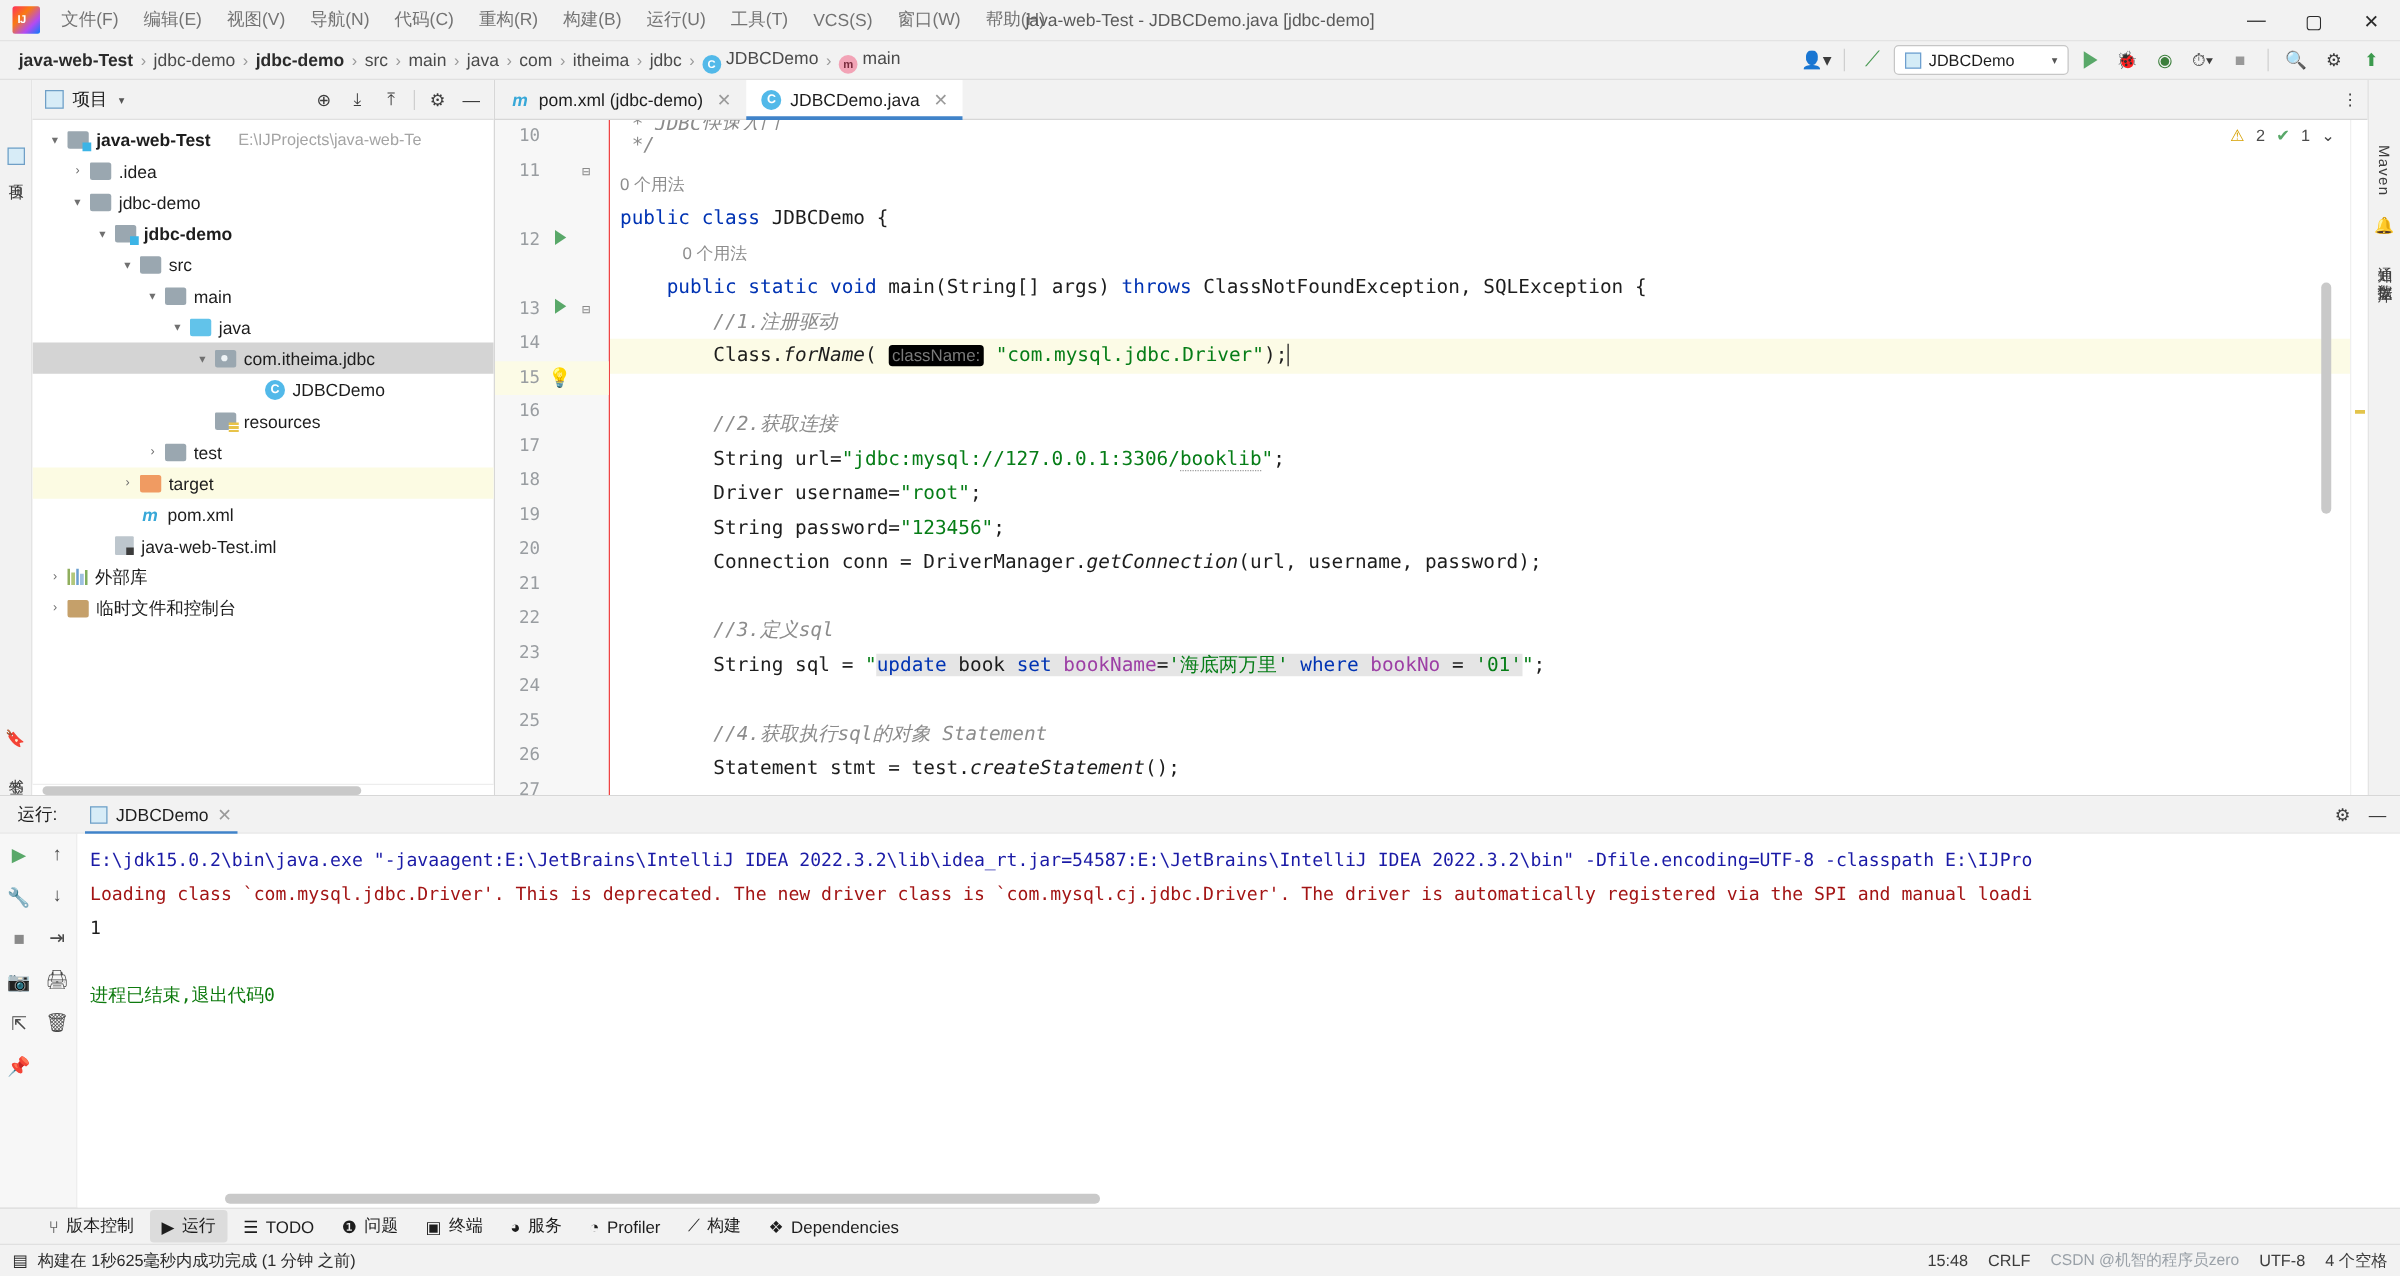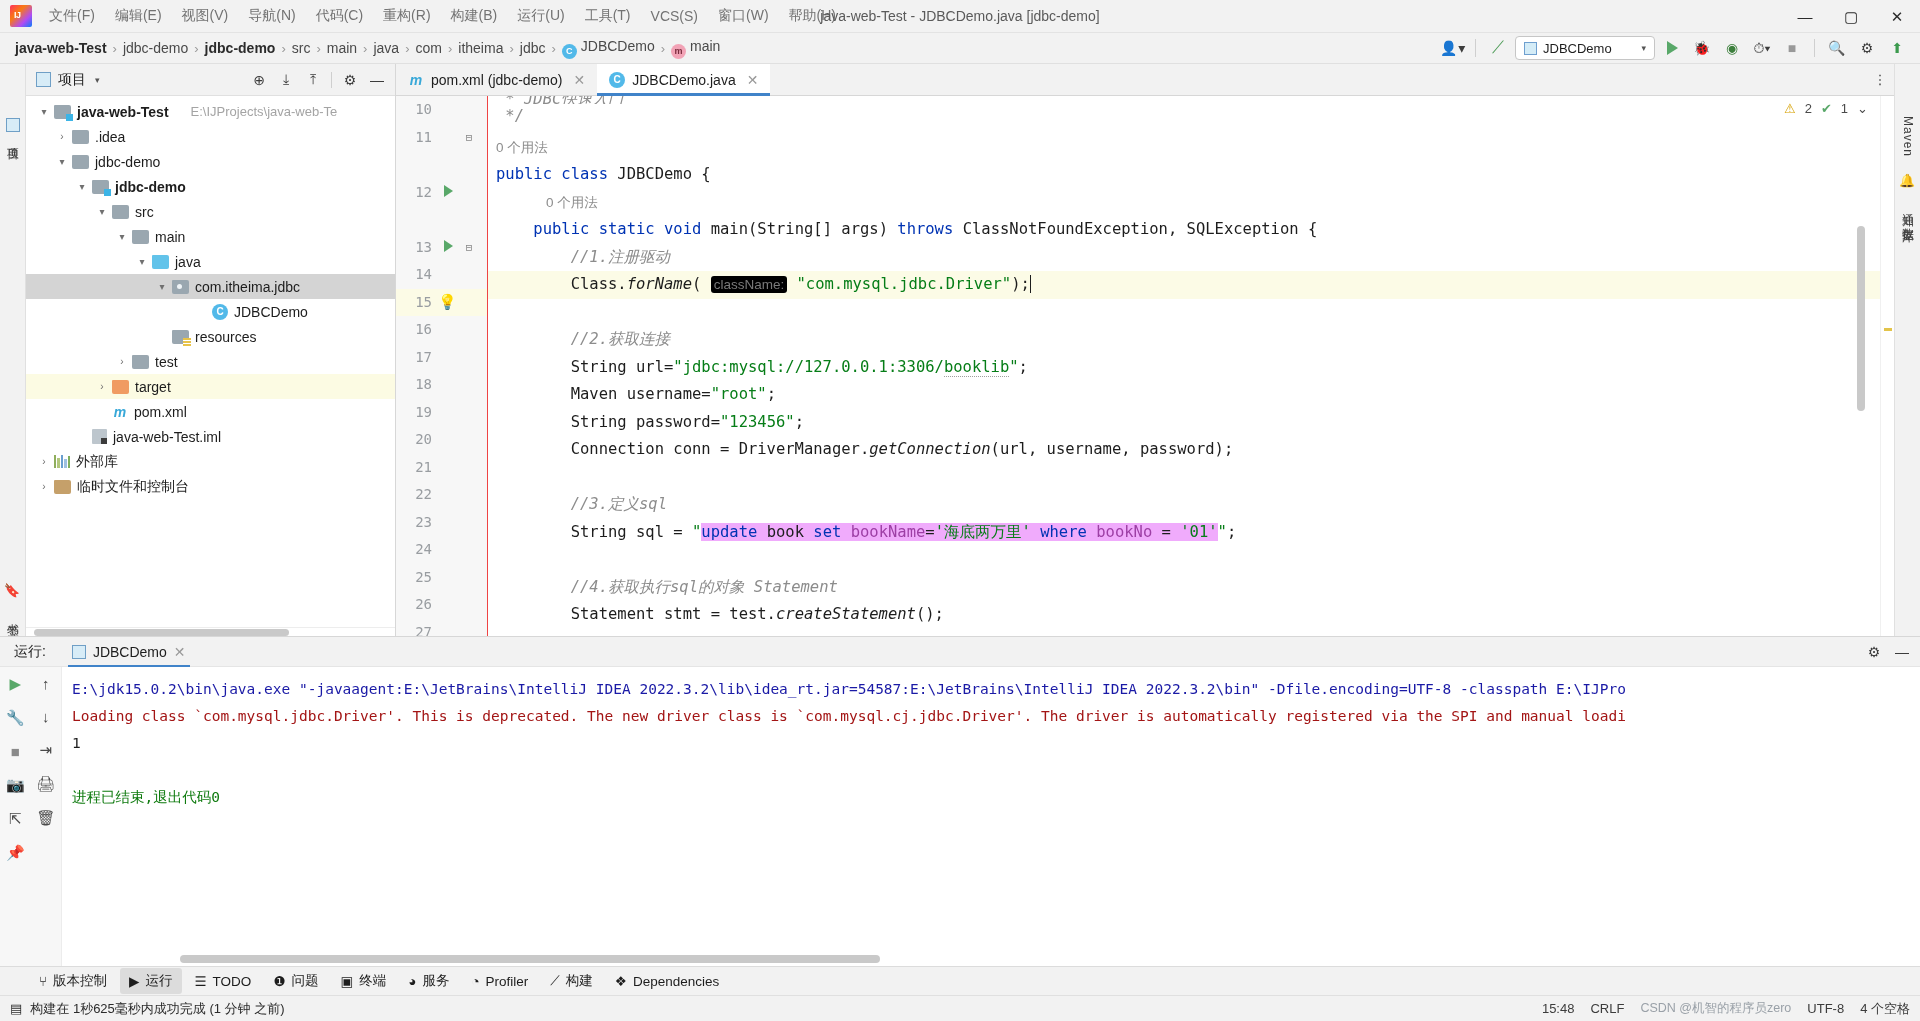--- a/index.html
+++ b/index.html
@@ -219,21 +219,21 @@
     height: 27.5px; line-height: 27.5px; white-space: pre; padding-left: 8px;
     font-family: "Liberation Sans", sans-serif; font-size: 13.5px; color: #8d8d8d;
   }
   .row-hl { background: #fcfbe6; }
   .k { color: #0033b3; }
   .s { color: #067d17; }
   .c { color: #8c8c8c; font-style: italic; }
   .f { color: #1d1d1d; font-style: italic; }
   .param { background: #000000; color: #7a7a7a; font-size: 13.5px; border-radius: 3px; padding: 1px 3px;
            font-family: "Liberation Sans", sans-serif; }
-  .sqlbg { background: #f0abfc; }
+  .sqlbg { background: #e5e5e5; }
   .sql-kw { color: #0033b3; font-weight: normal; }
   .sql-tbl { color: #1d1d1d; }
   .sql-col { color: #9d3fa5; }
   .sql-str { color: #067d17; }
   .sql-num { color: #067d17; }
   .caret-bar {
     display:inline-block; width: 1.5px; height: 18px; background:#1d1d1d; vertical-align: -4px;
   }
   .squiggle { border-bottom: 1px dotted #9f9f9f; }
 
@@ -652,21 +652,21 @@
           <div class="line c" style="height:27.5px;line-height:20px;"><span> */</span></div>
           <div class="hint">0 个用法</div>
           <div class="line"><span class="k">public class</span> <span>JDBCDemo {</span></div>
           <div class="hint" style="padding-left:58px">0 个用法</div>
           <div class="line">    <span class="k">public static void</span> <span>main(String[] args) </span><span class="k">throws</span> <span>ClassNotFoundException, SQLException {</span></div>
           <div class="line c">        //1.注册驱动</div>
           <div class="line row-hl">        <span>Class.</span><span class="f">forName</span><span>( </span><span class="param">className:</span><span> </span><span class="s">"com.mysql.jdbc.Driver"</span><span>);</span><span class="caret-bar"></span></div>
           <div class="line"> </div>
           <div class="line c">        //2.获取连接</div>
           <div class="line">        <span>String url=</span><span class="s">"jdbc:mysql://127.0.0.1:3306/<span class="squiggle">booklib</span>"</span><span>;</span></div>
-          <div class="line">        <span>Maven username=</span><span class="s">"root"</span><span>;</span></div>
+          <div class="line">        <span>Driver username=</span><span class="s">"root"</span><span>;</span></div>
           <div class="line">        <span>String password=</span><span class="s">"123456"</span><span>;</span></div>
           <div class="line">        <span>Connection conn = DriverManager.</span><span class="f">getConnection</span><span>(url, username, password);</span></div>
           <div class="line"> </div>
           <div class="line c">        //3.定义sql</div>
           <div class="line">        <span>String sql = </span><span class="s">"</span><span class="sqlbg"><span class="sql-kw">update</span> <span class="sql-tbl">book</span> <span class="sql-kw">set</span> <span class="sql-col">bookName</span>=<span class="sql-str">'海底两万里'</span> <span class="sql-kw">where</span> <span class="sql-col">bookNo</span> = <span class="sql-num">'01'</span></span><span class="s">"</span><span>;</span></div>
           <div class="line"> </div>
           <div class="line c">        //4.获取执行sql的对象 Statement</div>
           <div class="line">        <span>Statement stmt = test.</span><span class="f">createStatement</span><span>();</span></div>
           <div class="ed-scroll"></div>
         </div>

